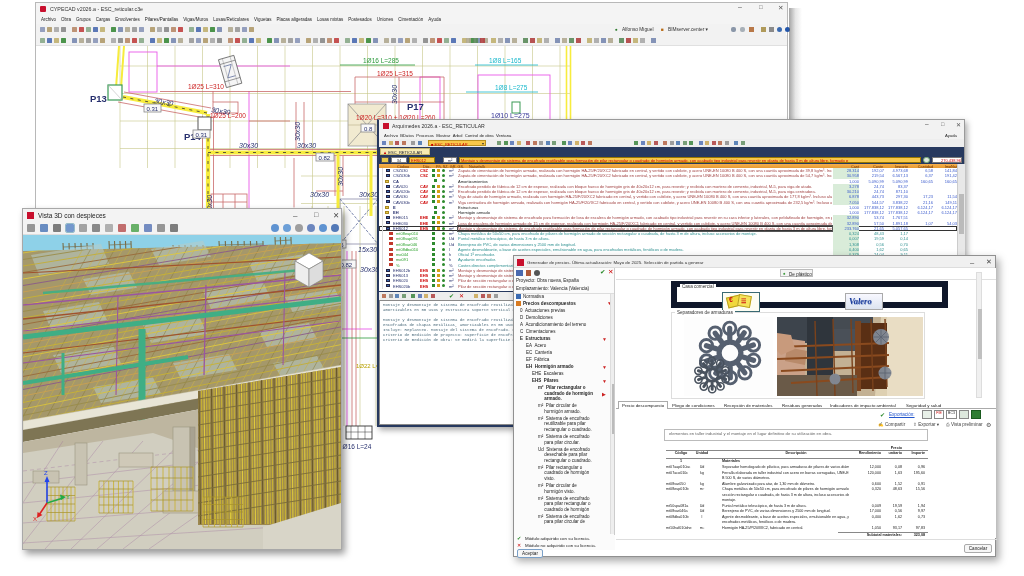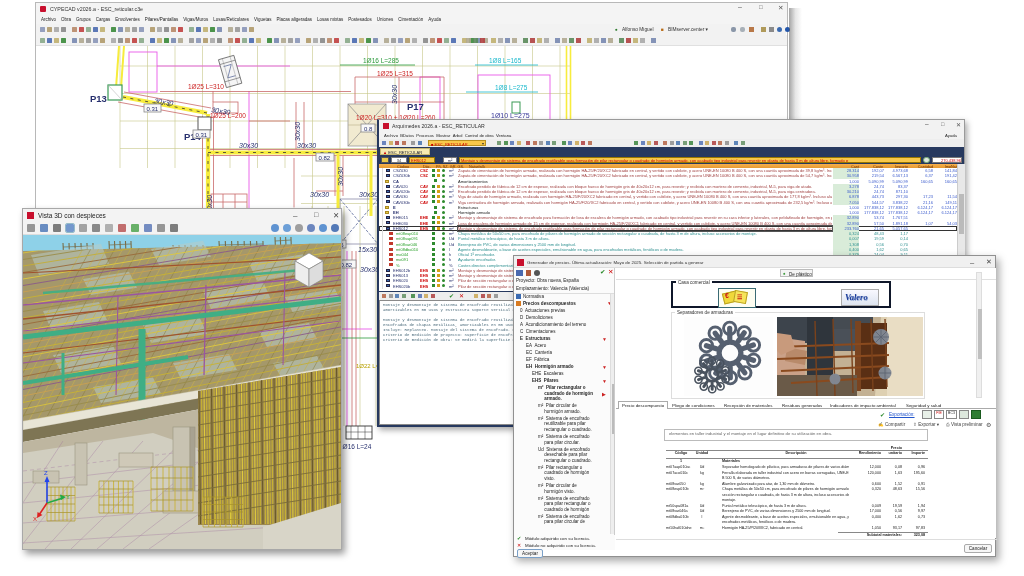--- a/index.html
+++ b/index.html
@@ -1253,21 +1253,21 @@
   <div class="abs" style="left:3px;top:293px;width:26px;height:8.5px;background:#f6f6f6;border:1px solid #7aa0c8;border-radius:2px;font-size:4.6px;color:#222;text-align:center;line-height:8px;">Aceptar</div>
 
   <div class="abs" style="left:102px;top:12px;width:380px;height:270px;background:#fff;overflow:hidden;">
 
     <div class="abs" style="left:164px;top:1px;width:33px;height:8px;background:#f4f4f4;border:1px solid #bbb;font-size:4.6px;color:#222;white-space:nowrap;">
         <span style="position:absolute;left:2px;top:1px;color:#3a9a3a;">●</span>
         <span style="position:absolute;left:8px;top:1.5px;">De plástico</span>
       </div>
     <div class="abs" style="left:0px;top:11px;width:380px;border-top:1px solid #e0e0e0;"></div>
 
-    <div class="abs" style="left:55px;top:13px;width:220px;height:27px;border:2px solid #0f172a;">
+    <div class="abs" style="left:55px;top:13px;width:277px;height:27px;border:6px solid #0f172a;">
       <div class="abs" style="left:3px;top:-3px;background:#fff;font-size:4.6px;color:#333;padding:0 2px;">Casa comercial</div>
 
       <div class="abs" style="left:45px;top:5px;width:38px;height:20px;border:1.5px solid #3a6a74;background:#fdfdf2;overflow:hidden;">
         <div class="abs" style="left:4px;top:3px;width:14px;height:11px;background:#f0d83a;transform:rotate(-14deg);border:0.5px solid #b8a020;"></div>
         <div class="abs" style="left:15px;top:2px;width:13px;height:12px;background:#f6e45a;transform:rotate(10deg);border:0.5px solid #b8a020;"></div>
         <div class="abs" style="left:6px;top:3px;font-size:7px;color:#cc1111;font-weight:bold;">€</div>
         <div class="abs" style="left:18px;top:4px;font-size:6px;color:#cc1111;font-weight:bold;">☰</div>
       </div>
 
       <div class="abs" style="left:168px;top:6px;width:38px;height:17px;border:1px solid #aaa;background:linear-gradient(#f8f8ff,#dde4f0);">

